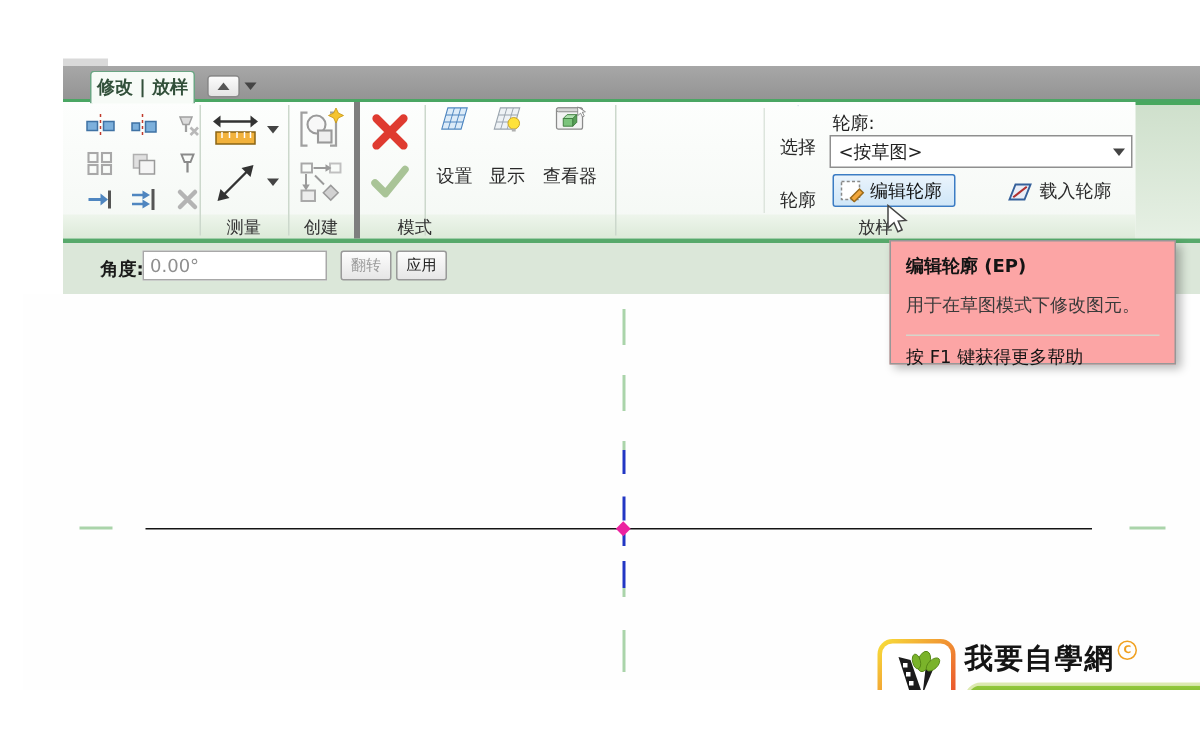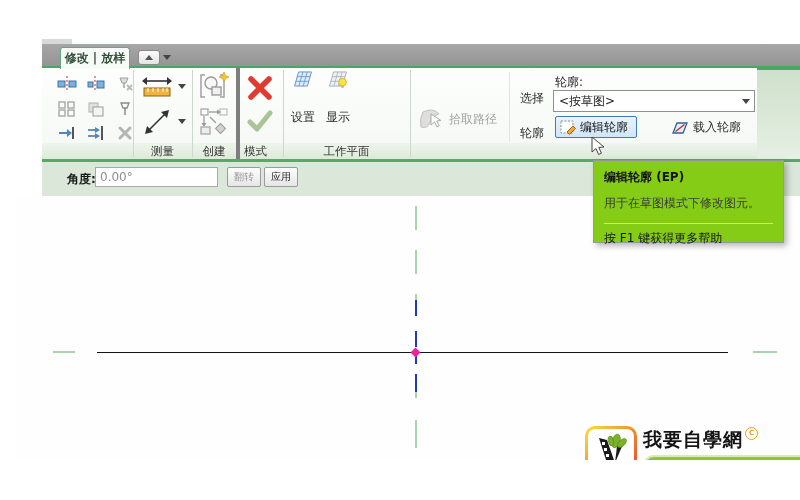--- a/index.html
+++ b/index.html
@@ -41,21 +41,21 @@
              font-family:"DejaVu Sans","Liberation Sans",sans-serif;box-sizing:border-box;}
   .opt-btn{background:linear-gradient(#fdfdfd,#e6e6e6);border:1px solid #9a9a9a;border-radius:2px;
            display:flex;align-items:center;justify-content:center;font-size:10px;box-sizing:border-box;}
   .opt-btn.disabled{color:#9a9a9a;}
   
   .seg{position:absolute;}
   .seg.g{background:#aad4aa;}
   .seg.b{background:#2237c4;}
   .origin{background:#ec22a0;transform:rotate(45deg);}
   
-  .tooltip{background:#84cc16;border:1px solid #979797;box-shadow:3px 3px 6px rgba(0,0,0,.28);
+  .tooltip{background:#fca5a5;border:1px solid #979797;box-shadow:3px 3px 6px rgba(0,0,0,.28);
            padding:8px 10px 6px 10px;box-sizing:border-box;z-index:5;}
   .tt-title{font-weight:bold;color:#141414;font-size:12px;}
   .tt-body{color:#3a3a3a;font-size:12px;margin-top:9px;}
   .tt-div{border-top:1px solid #d5d5cb;margin-top:11px;}
   .tt-foot{font-weight:normal;color:#141414;font-size:12px;margin-top:6px;}
   
   .wm{display:flex;align-items:flex-start;gap:6px;z-index:4;}
   .wm-logo{width:46px;height:46px;padding:3px;border-radius:10px;background:linear-gradient(135deg,#f8e23a,#e8392a);}
   .wm-logo-in{width:100%;height:100%;background:#fff;border-radius:7px;display:flex;align-items:center;justify-content:center;}
   .wm-title-row{display:flex;align-items:flex-start;}
@@ -235,28 +235,32 @@
         <line x1="16.7" y1="3" x2="16.7" y2="25" stroke="#9aa4ae"></line>
           <line x1="23.4" y1="3" x2="23.4" y2="25" stroke="#9aa4ae"></line>
         <line x1="10" y1="10.3" x2="30" y2="10.3" stroke="#9aa4ae"></line>
           <line x1="10" y1="17.6" x2="30" y2="17.6" stroke="#9aa4ae"></line>
       </g>
       <circle cx="23" cy="19" r="6" fill="#ffe23a" stroke="#c8a020"></circle>
       <rect x="21" y="24.5" width="4" height="3" fill="#b0b0b0"></rect>
     </svg>
     <span class="lbl">显示</span>
   </div>
-
-  <div class="abs hbtn disabled" style="left:402px;top:106px;width:90px;height:26px;">
-    <svg width="28" height="24" viewBox="0 0 28 24">
-      <path d="M6 5 q10 -5 16 2 q-7 2 -9 8 q-2 7 -9 5 q-2 -8 2 -15 z" fill="#dedede" stroke="#c0c0c0"></path>
-      <path d="M14 7 l0 11 3.6-3 2.4 5 2.2-1.2 -2.4-4.8 4-0.6 z" fill="#fff" stroke="#a8a8a8"></path>
-    </svg>
-    <span>拾取路径</span>
-  </div>
+  <div class="abs vbtn" style="left:341px;top:70px;width:48px;height:56px;">
+    <svg width="32" height="28" viewBox="0 0 32 28">
+      <rect x="2" y="3" width="27" height="22" rx="2" fill="#f4f4f4" stroke="#8a8a8a" stroke-width="1.3"></rect>
+      <rect x="2" y="3" width="27" height="4" rx="2" fill="#d8d8d8" stroke="#8a8a8a" stroke-width="1"></rect>
+      <polygon points="9,14 19,14 19,22 9,22" fill="#7cc47c" stroke="#3f7f3f"></polygon>
+      <polygon points="9,14 13,10 23,10 19,14" fill="#b0e0b0" stroke="#3f7f3f"></polygon>
+      <polygon points="19,14 23,10 23,18 19,22" fill="#58a058" stroke="#3f7f3f"></polygon>
+      <path d="M24 2 l0 9 3-2.5 2 4 1.8-1 -2-4 3.2-0.5 z" fill="#fff" stroke="#777" stroke-width=".8"></path>
+    </svg>
+    <span class="lbl">查看器</span>
+  </div>
+
 
   <div class="abs vbtn" style="left:498px;top:70px;width:38px;height:72px;">
     <svg width="36" height="36" viewBox="0 0 36 36">
       <polygon points="6,12 18,5 30,12 18,19" fill="#f0f5fa" stroke="#8a8a8a"></polygon>
       <polygon points="6,12 18,19 18,33 6,26" fill="#cfe2f4" stroke="#8a8a8a"></polygon>
       <polygon points="30,12 18,19 18,33 30,26" fill="#9cc4e4" stroke="#5580aa"></polygon>
       <path d="M6 12 L18 19 L30 12" fill="none" stroke="#666" stroke-dasharray="2 2"></path>
     </svg>
     <span class="lbl" style="margin-top:1px;font-family:Liberation Serif, serif;">选择</span>
     <span class="lbl" style="margin-top:0;">轮廓</span>
@@ -278,22 +282,22 @@
   <div class="abs hbtn" style="left:656px;top:116px;width:86px;height:20px;align-items:flex-end;">
     <svg width="18" height="16" viewBox="0 0 18 16">
       <polygon points="2,13 6,3 16,3 12,13" fill="#e8eef8" stroke="#35609a" stroke-width="1.3"></polygon>
       <line x1="4.5" y1="11.5" x2="13.5" y2="4.5" stroke="#b03030" stroke-width="1.4"></line>
     </svg>
     <span>载入轮廓</span>
   </div>
 
   <div class="abs panel-label" style="left:118px;top:144px;width:59px;">测量</div>
   <div class="abs panel-label" style="left:177px;top:144px;width:44px;">创建</div>
-  <div class="abs panel-label" style="left:219px;top:144px;width:43px;">模式</div>
-  <div class="abs panel-label" style="left:268px;top:144px;width:127px;">工作平面</div>
+  <div class="abs panel-label" style="left:240px;top:144px;width:43px;">模式</div>
+  <div class="abs panel-label" style="left:395px;top:144px;width:347px;">放样</div>
 
   <div class="abs optbar" style="left:27px;top:162px;width:773px;height:34px;"></div>
   <div class="abs opt-label" style="left:52px;top:171px;">角度:</div>
   <input class="abs opt-input" readonly="" style="left: 80px; top: 167px; width: 123px; height: 20px;" value="0.00°">
   <div class="abs opt-btn disabled" style="left:212px;top:167px;width:34px;height:20px;">
     <span>翻转</span>
   </div>
   <div class="abs opt-btn" style="left:249px;top:167px;width:34px;height:20px;">
     <span>应用</span>
   </div>

